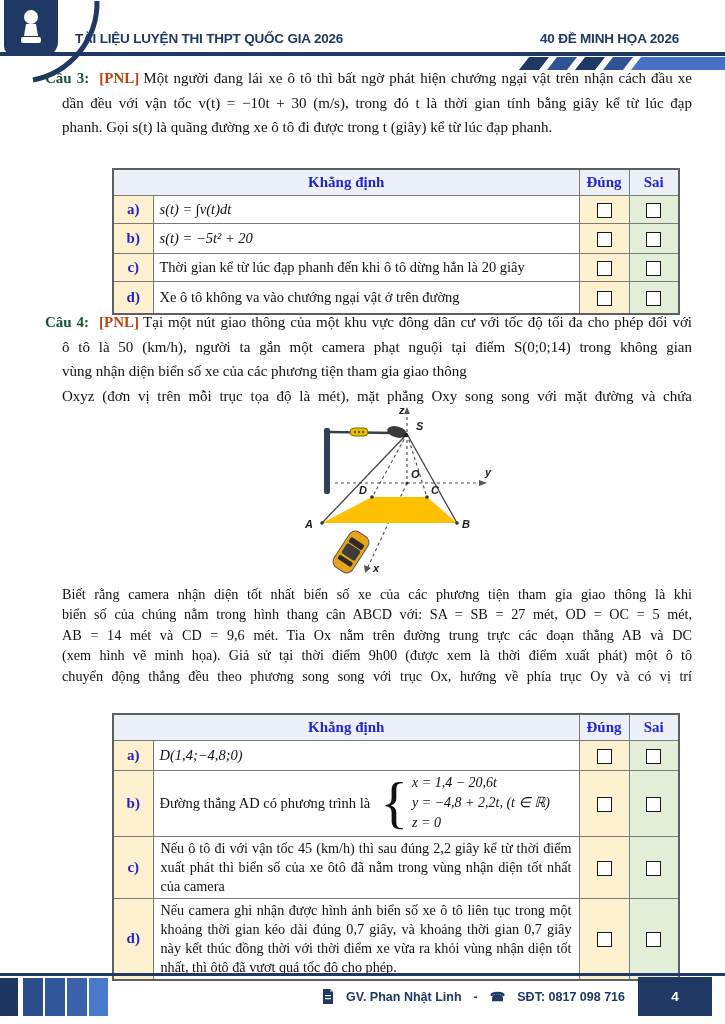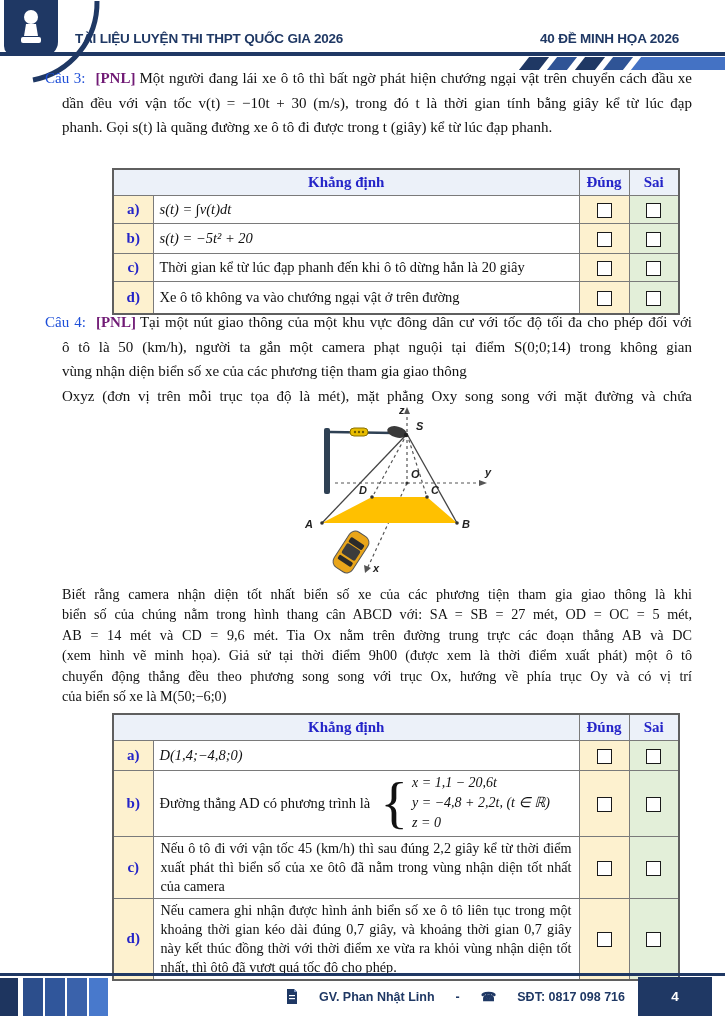--- a/index.html
+++ b/index.html
@@ -13,22 +13,22 @@
            font-weight:bold;font-size:13.5px;color:#1f3864;letter-spacing:-0.2px;white-space:nowrap;}
   .h-left{left:75px;}
   .h-right{right:46px;}
   .h-rule{position:absolute;left:0;top:52px;width:725px;height:4px;background:#1f3864;}
   .stripe{position:absolute;top:57px;height:13px;transform:skewX(-38deg);}
   
   .qblock{position:absolute;left:62px;width:630px;font-size:15px;line-height:24.5px;}
   .line{white-space:nowrap;text-align:justify;text-align-last:justify;}
   .line.short{text-align-last:left;}
   .l1{margin-left:-17px;}
-  .qlabel{color:#1d4ed8;font-weight:normal;}
-  .qtag{color:#701a75;font-weight:bold;margin-left:10px;margin-right:4px;}
+  .qlabel{color:#14532d;font-weight:bold;}
+  .qtag{color:#c2410c;font-weight:bold;margin-left:10px;margin-right:4px;}
   .para{position:absolute;left:62px;width:630px;font-size:14.2px;line-height:20.4px;}
   
   table.qt{position:absolute;left:112px;border-collapse:collapse;table-layout:fixed;
            width:566px;font-size:14.5px;}
   table.qt th,table.qt td{border:1px solid #7a7a7a;padding:1px 6px;}
   table.qt{border:2px solid #5f5f5f;}
   th.khd{background:#ecf1f9;color:#2424c8;font-weight:bold;text-align:center;font-size:15px;}
   td.letter{background:#fdf1cf;color:#2424c8;font-weight:bold;text-align:center;font-size:15px;}
   td.stmt{background:#fff;text-align:left;}
   td.stmt.just{text-align:justify;line-height:19px;font-size:14.2px;padding:2px 7px;}
@@ -39,21 +39,21 @@
       background:#fff;vertical-align:middle;cursor:pointer;}
   .sysrow{display:flex;align-items:center;gap:4px;}
   .brace{font-size:58px;font-weight:normal;line-height:58px;color:#111;
          font-family:"Liberation Serif",serif;margin-left:6px;}
   .eqs{font-style:italic;font-size:14px;line-height:20px;}
   
   .f-rule{position:absolute;left:0;top:973px;width:725px;height:3px;background:#1f3864;}
   .f-bar{position:absolute;top:978px;height:38px;}
   .f-text{position:absolute;top:989px;right:100px;font-family:"Liberation Sans",sans-serif;
           font-weight:bold;font-size:12.5px;color:#1f3864;white-space:nowrap;
-          display:flex;align-items:center;gap:21px;}
+          display:flex;align-items:center;gap:12px;}
   .page-box{position:absolute;left:638px;top:977px;width:74px;height:39px;background:#1f3864;
             color:#fff;font-family:"Liberation Sans",sans-serif;font-weight:bold;font-size:13.5px;
             display:flex;align-items:center;justify-content:center;}
   .fig{position:absolute;left:280px;top:404px;}
 </style>
 </head>
 <body>
 
 <div class="page">
 
@@ -70,21 +70,21 @@
   <div class="h-title h-left">TÀI LIỆU LUYỆN THI THPT QUỐC GIA 2026</div>
   <div class="h-title h-right">40 ĐỀ MINH HỌA 2026</div>
   <div class="h-rule"></div>
   <div class="stripe" style="left:524px;width:20px;background:#1f3864;"></div>
   <div class="stripe" style="left:552px;width:20px;background:#2f5496;"></div>
   <div class="stripe" style="left:580px;width:20px;background:#1f3864;"></div>
   <div class="stripe" style="left:608px;width:20px;background:#2f5496;"></div>
   <div class="stripe" style="left:636px;width:110px;background:#4472c4;"></div>
 
   <div class="qblock" style="top:66px;">
-    <div class="line l1"><span class="qlabel">Câu 3:</span><span class="qtag">[PNL]</span><span>Một người đang lái xe ô tô thì bất ngờ phát hiện chướng ngại vật trên chuyển cách đầu xe</span></div>
+    <div class="line l1"><span class="qlabel">Câu 3:</span><span class="qtag">[PNL]</span><span>Một người đang lái xe ô tô thì bất ngờ phát hiện chướng ngại vật trên nhận cách đầu xe</span></div>
     <div class="line">dần đều với vận tốc v(t) = −10t + 30 (m/s), trong đó t là thời gian tính bằng giây kể từ lúc đạp</div>
     <div class="line short">phanh. Gọi s(t) là quãng đường xe ô tô đi được trong t (giây) kể từ lúc đạp phanh.</div>
   </div>
 
   <table class="qt" style="top:168px;">
     <colgroup>
         <col style="width:40px">
         <col style="width:426px">
         <col style="width:50px">
         <col style="width:50px">
@@ -192,21 +192,20 @@
       <text x="79" y="90">D</text>
     </g>
   </svg>
 
   <div class="para" style="top:584px;">
     <div class="line">Biết rằng camera nhận diện tốt nhất biển số xe của các phương tiện tham gia giao thông là khi</div>
     <div class="line">biển số của chúng nằm trong hình thang cân ABCD với: SA = SB = 27 mét, OD = OC = 5 mét,</div>
     <div class="line">AB = 14 mét và CD = 9,6 mét. Tia Ox nằm trên đường trung trực các đoạn thẳng AB và DC</div>
     <div class="line">(xem hình vẽ minh họa). Giả sử tại thời điểm 9h00 (được xem là thời điểm xuất phát) một ô tô</div>
     <div class="line">chuyển động thẳng đều theo phương song song với trục Ox, hướng về phía trục Oy và có vị trí</div>
-    <div class="line short">của biển số xe là M(50;−6;0)</div>
   </div>
 
   <table class="qt" style="top:713px;">
     <colgroup>
         <col style="width:40px">
         <col style="width:426px">
         <col style="width:50px">
         <col style="width:50px">
       </colgroup>
     <tbody>
@@ -221,21 +220,21 @@
       <td class="dung"><span class="cb"></span></td>
       <td class="sai"><span class="cb"></span></td>
     </tr>
     <tr style="height:66px;">
       <td class="letter">b)</td>
       <td class="stmt">
         <div class="sysrow">
           <span>Đường thẳng AD có phương trình là</span>
           <span class="brace">{</span>
           <div class="eqs">
-            <div>x = 1,1 − 20,6t</div>
+            <div>x = 1,4 − 20,6t</div>
             <div>y = −4,8 + 2,2t, (t ∈ ℝ)</div>
             <div>z = 0</div>
           </div>
         </div>
       </td>
       <td class="dung"><span class="cb"></span></td>
       <td class="sai"><span class="cb"></span></td>
     </tr>
     <tr style="height:57px;">
       <td class="letter">c)</td>

